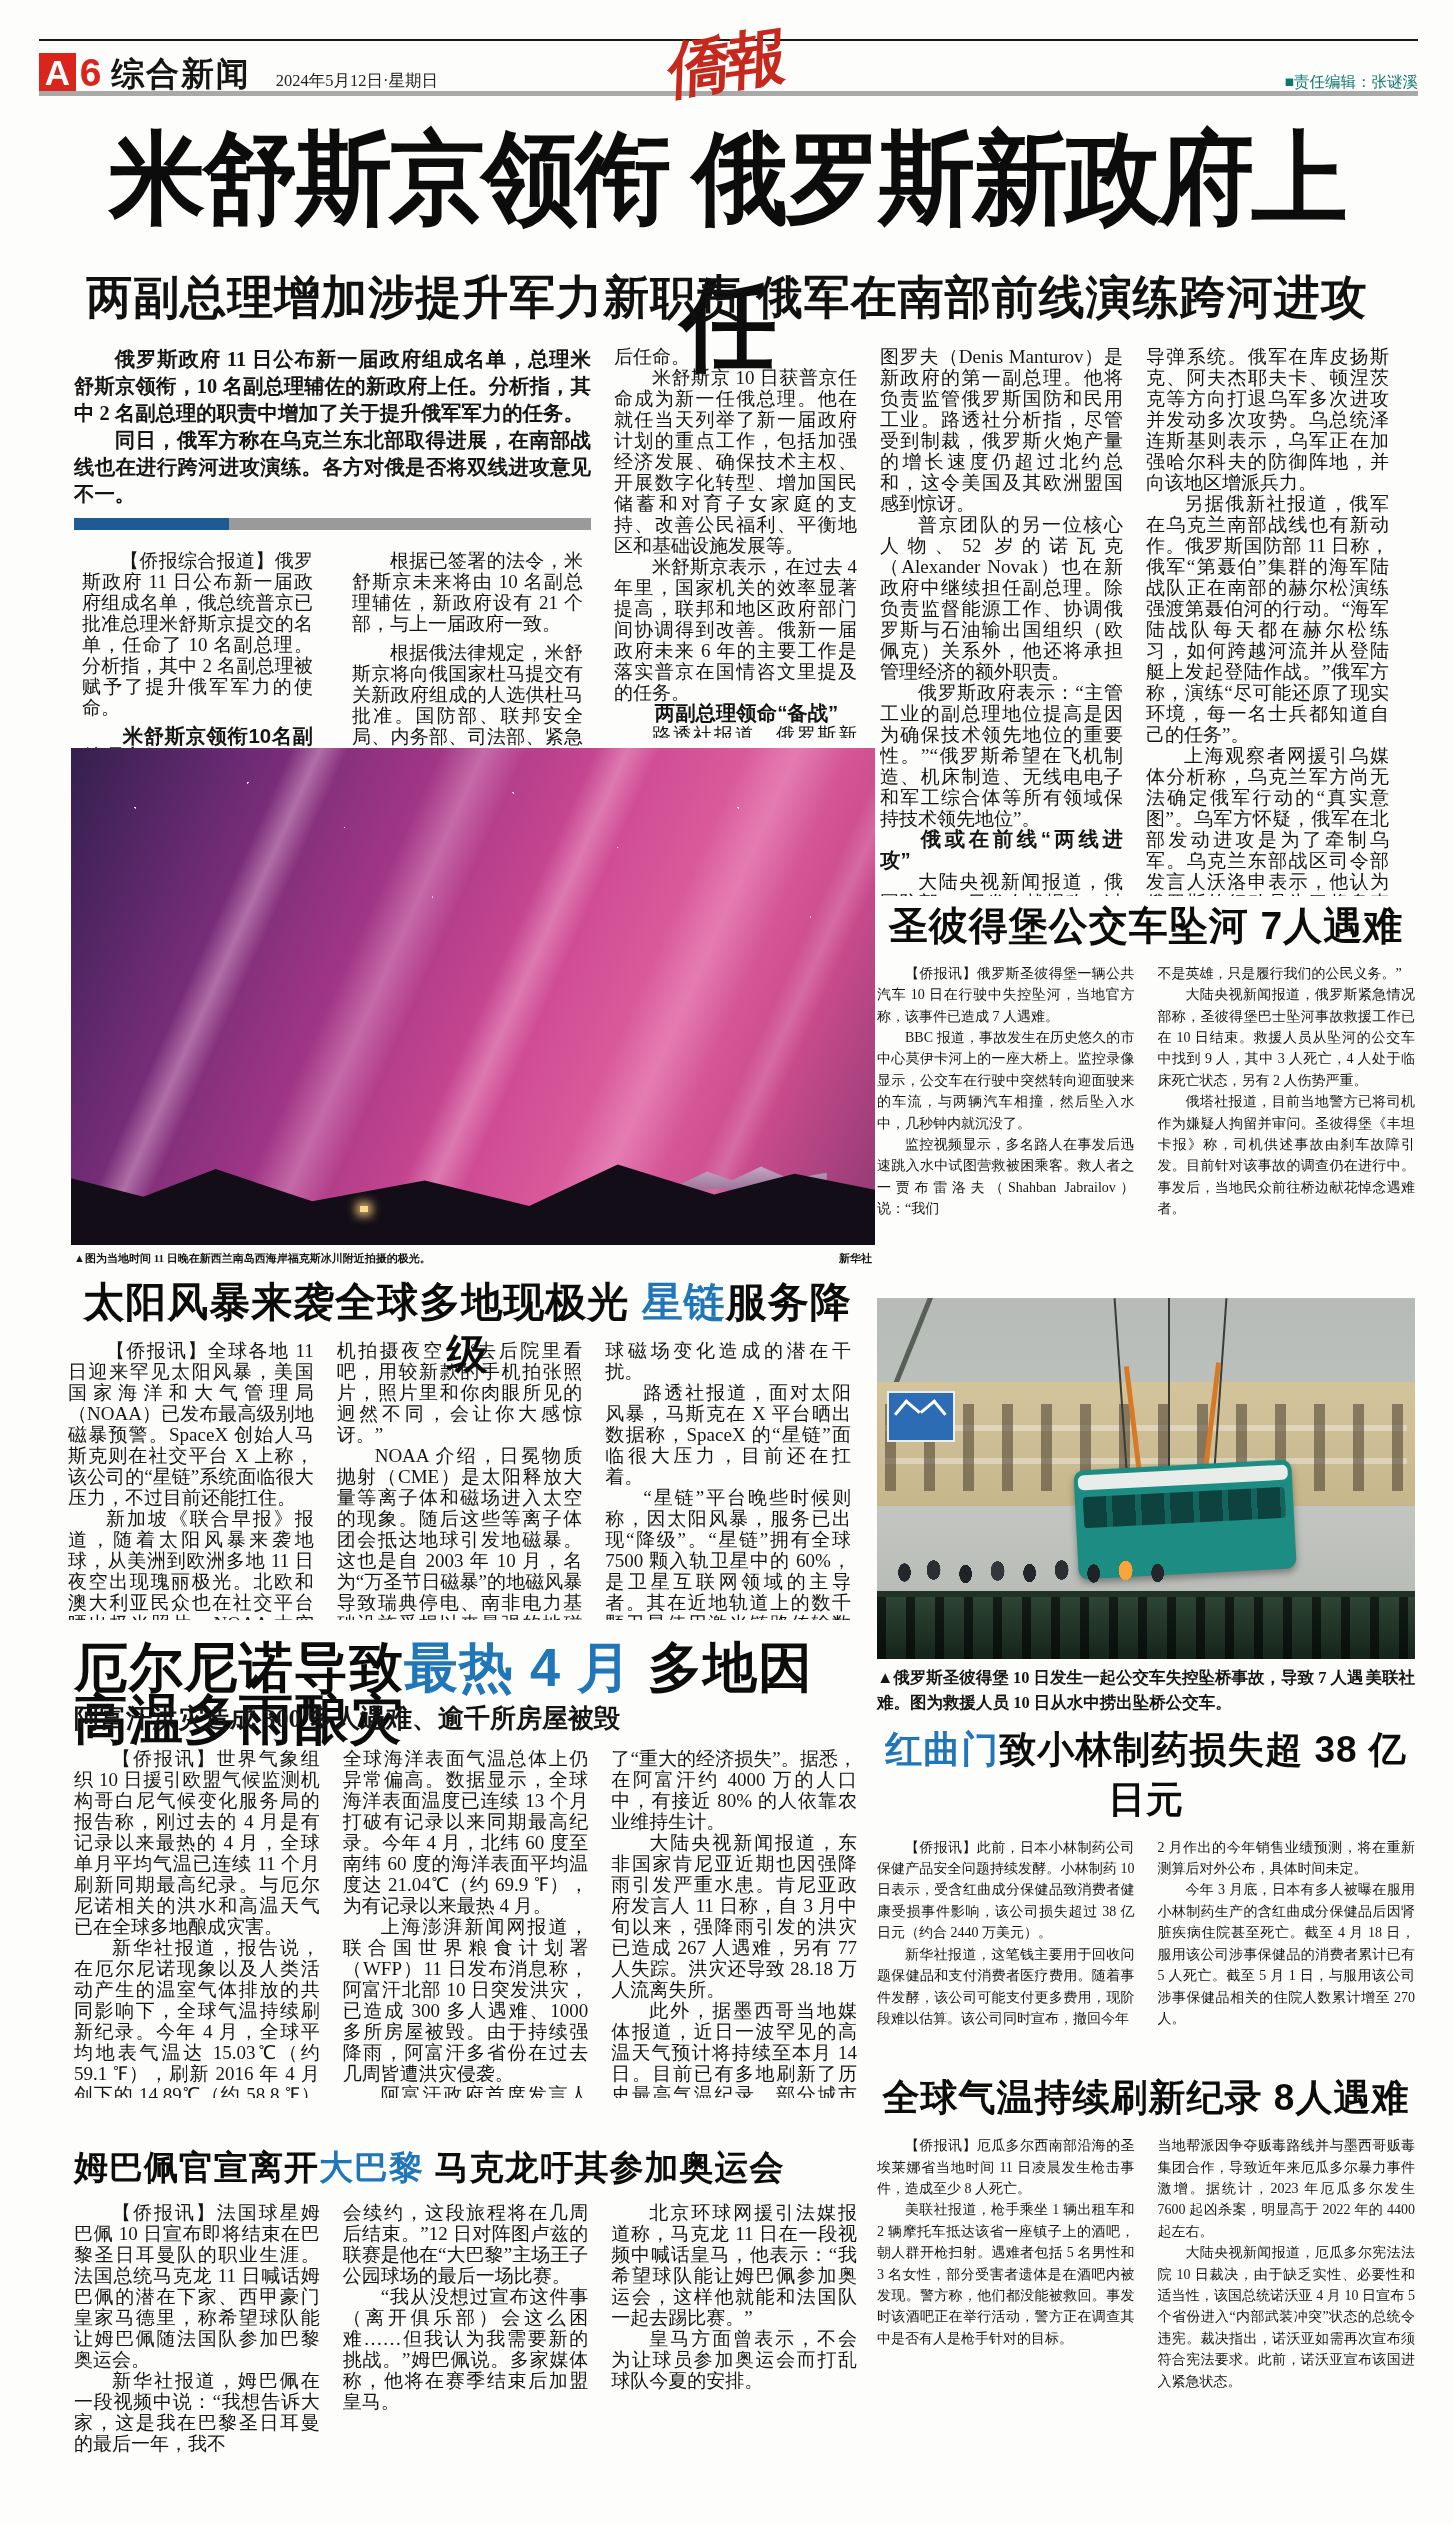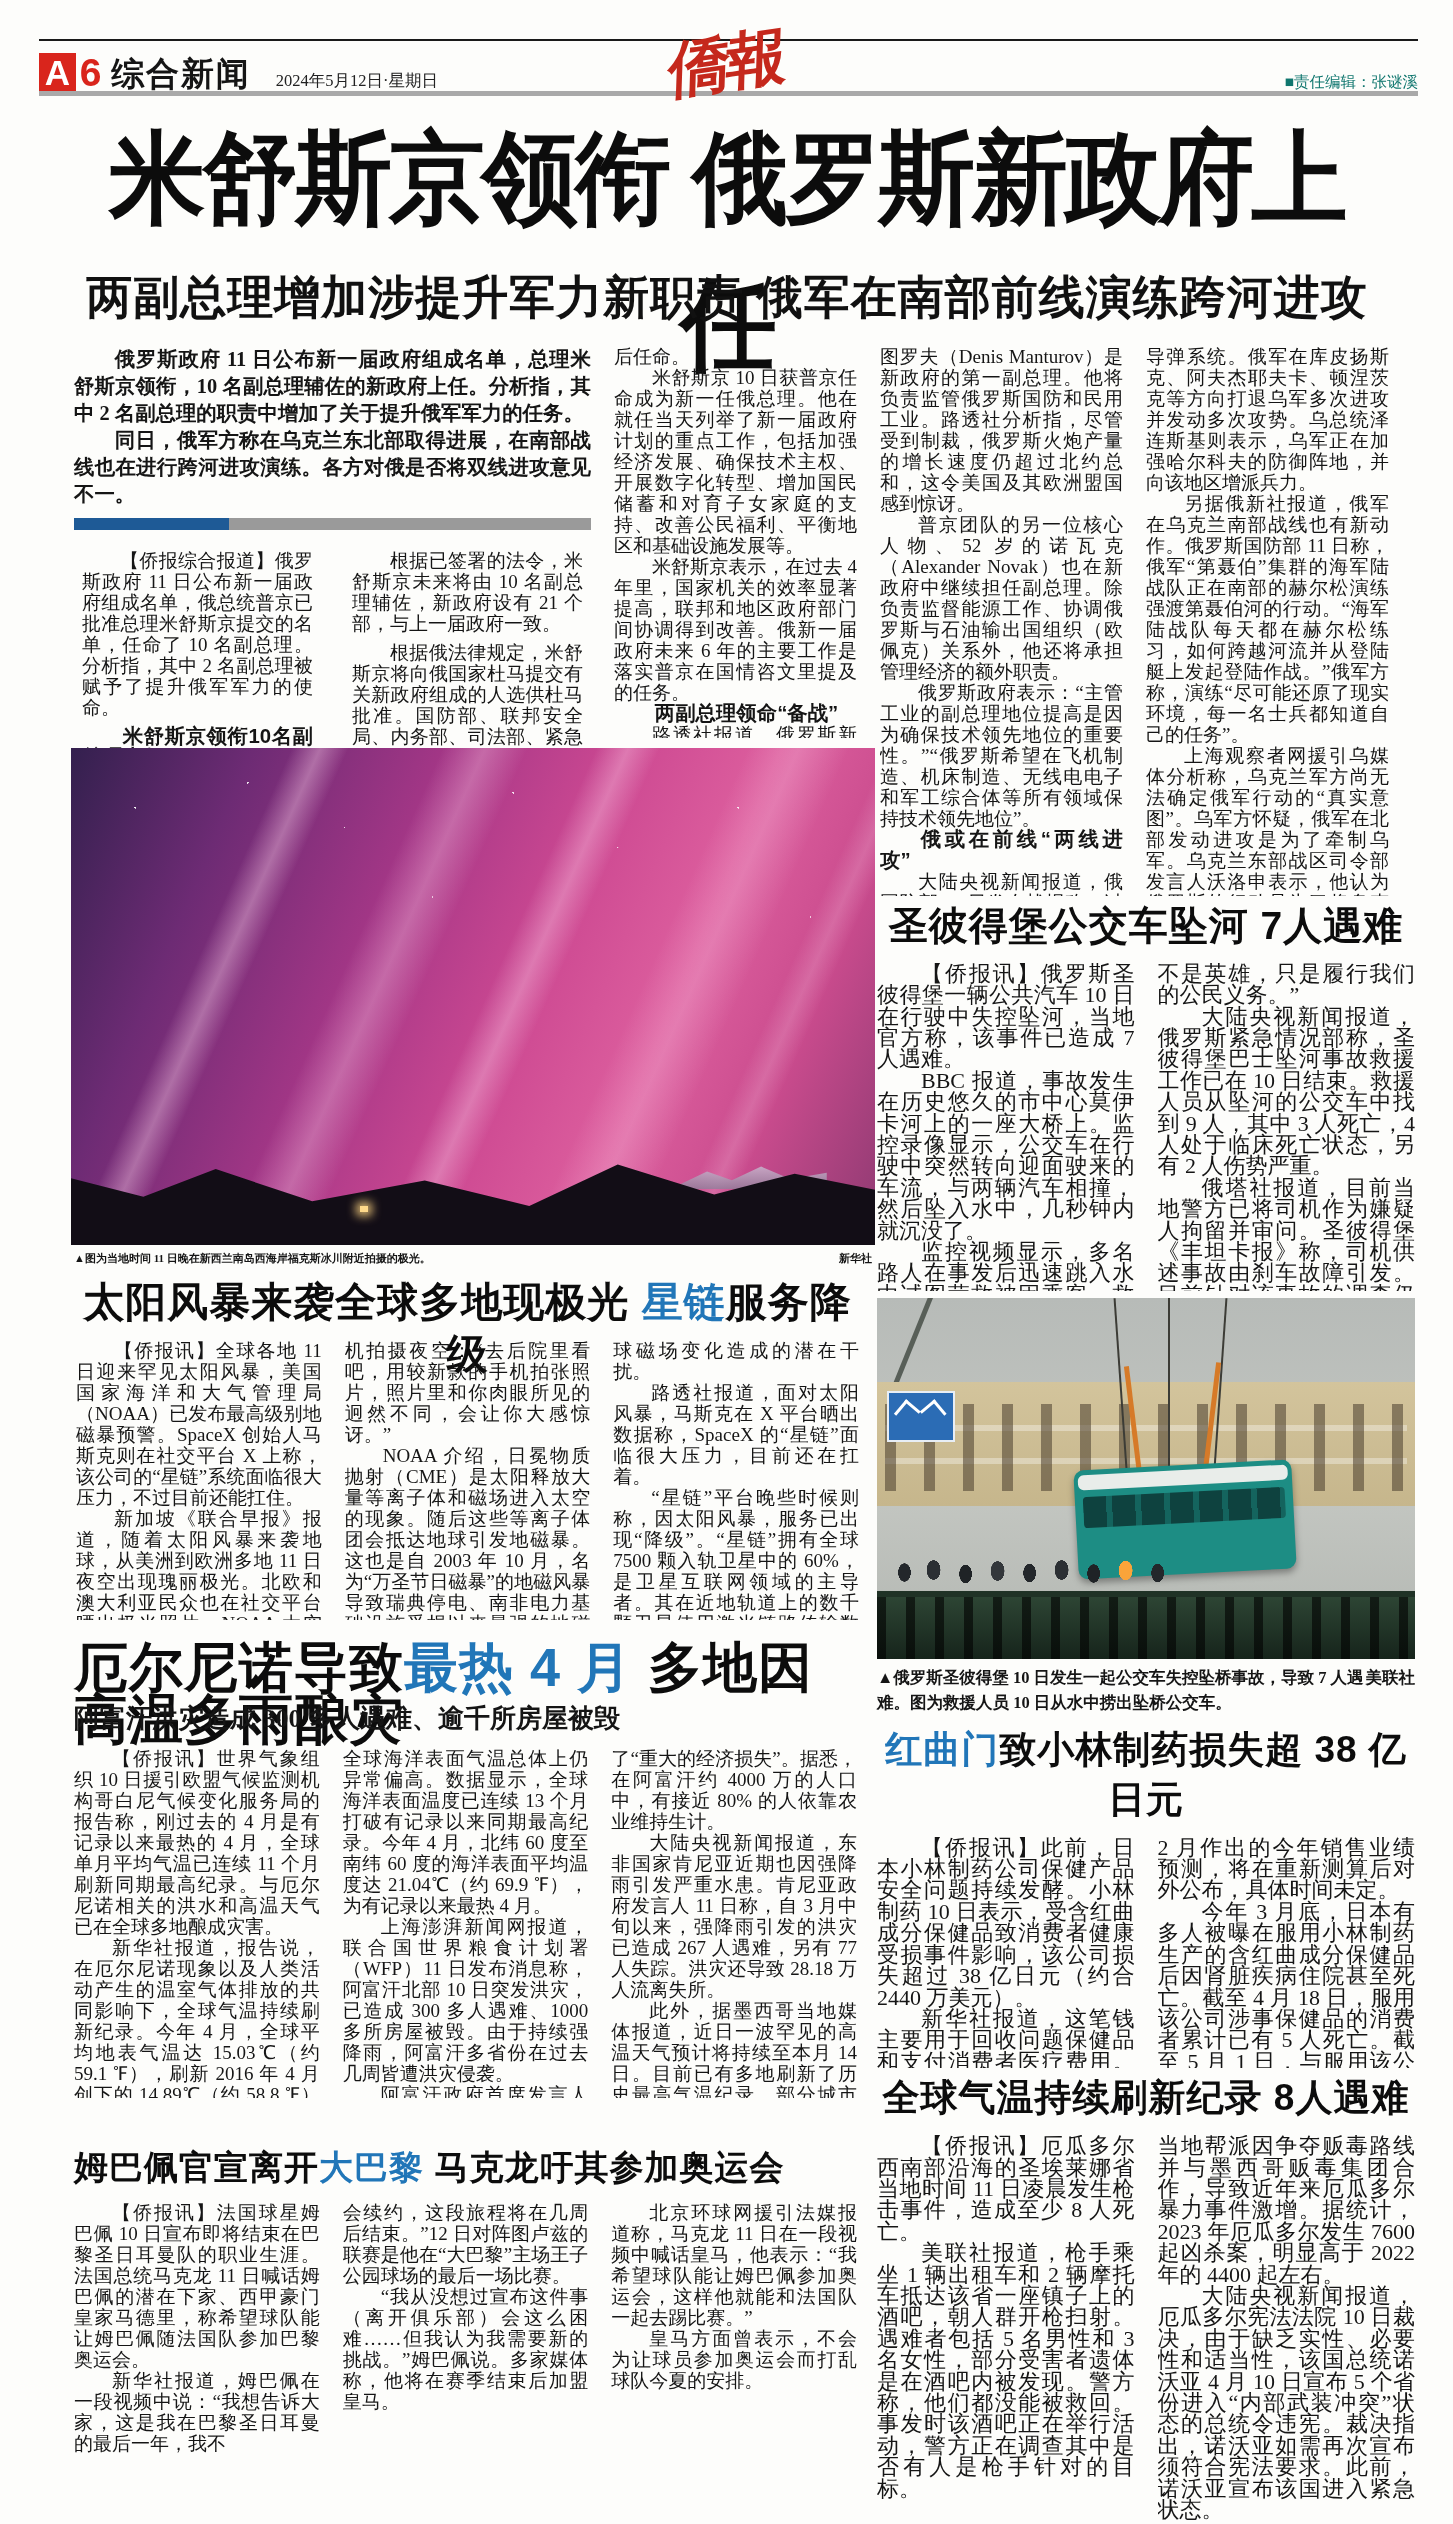--- a/index.html
+++ b/index.html
@@ -70,33 +70,33 @@
   #ground{position:absolute;bottom:0;left:0;right:0;height:115px;background:#120d16;
     clip-path:polygon(0 100%,0 42%,9% 58%,18% 34%,30% 62%,44% 44%,57% 66%,68% 30%,80% 56%,90% 38%,100% 52%,100% 100%);}
   #snowcap{position:absolute;bottom:56px;right:6%;width:146px;height:25px;background:linear-gradient(180deg,#cfc3d8,#8f7f9a);
     clip-path:polygon(0 80%,18% 30%,35% 65%,55% 10%,75% 60%,100% 35%,100% 100%,0 100%);opacity:.8;}
   #houselight{position:absolute;bottom:33px;left:36%;width:7.8px;height:5.8px;background:#ffd98a;
     box-shadow:0 0 9.7px 3.9px rgba(255,214,130,.85);}
   #auroracap{left:74px;top:1251px;width:798px;display:flex;font-size:11px;font-weight:bold;}
   #auroracap .cr{margin-left:auto;font-family:"Liberation Sans",sans-serif;}
   
   #solarhead{left:74px;top:1276px;width:787px;text-align:center;font-size:41px;line-height:52px;letter-spacing:1px;}
-  #solarcols{left:76px;top:1340px;width:783px;height:280px;}
+  #solarcols{left:68px;top:1340px;width:783px;height:280px;}
   #ninohead{left:74px;top:1641px;width:787px;font-size:54px;line-height:52px;letter-spacing:1px;}
   #ninosub{left:74px;top:1701px;width:787px;font-size:26px;font-weight:bold;line-height:35px;}
   #ninocols{left:74px;top:1748px;width:783px;height:350px;}
   #mbhead{left:74px;top:2142px;width:787px;font-size:34px;line-height:50px;letter-spacing:1px;}
   #mbcols{left:74px;top:2202px;width:783px;height:307px;}
   
   #rightsec{left:877px;top:901px;width:538px;}
   .rhead{font-family:"Liberation Sans",sans-serif;font-weight:900;font-size:39px;
          line-height:50px;text-align:center;letter-spacing:1px;color:#0c0c0c;margin:0 0 11.7px;}
   .rhead2{font-size:37px;}
   .rcols{display:flex;gap:23px;}
-  .rcols .col{font-size:22px;line-height:21.4px;}
+  .rcols .col{font-size:14px;line-height:21.4px;}
   #buscols{height:328px;margin-bottom:7.8px;}
   #kobcols{height:231px;margin-bottom:5.8px;}
   #ecucols{height:392px;}
   
   #busphoto{position:relative;width:538px;height:361px;background:linear-gradient(#b7bbb8,#c3c6c1 55%,#b2b6b1);overflow:hidden;margin:1.9px 0 5.8px;}
   #bp-boom{position:absolute;left:29px;top:-19.4px;width:4.9px;height:146px;background:#585f58;transform:rotate(22deg);}
   #bp-build{position:absolute;left:0;right:0;top:84px;height:124px;background:linear-gradient(#d3c49c,#c6b68c);}
   #bp-build .win{position:absolute;left:7.8px;right:7.8px;top:21.4px;bottom:15.5px;
     background:repeating-linear-gradient(90deg,rgba(72,60,44,.55) 0 10.7px,transparent 10.7px 39px),
                repeating-linear-gradient(0deg,transparent 0 27px,rgba(255,255,255,.35) 27px 33px);}

